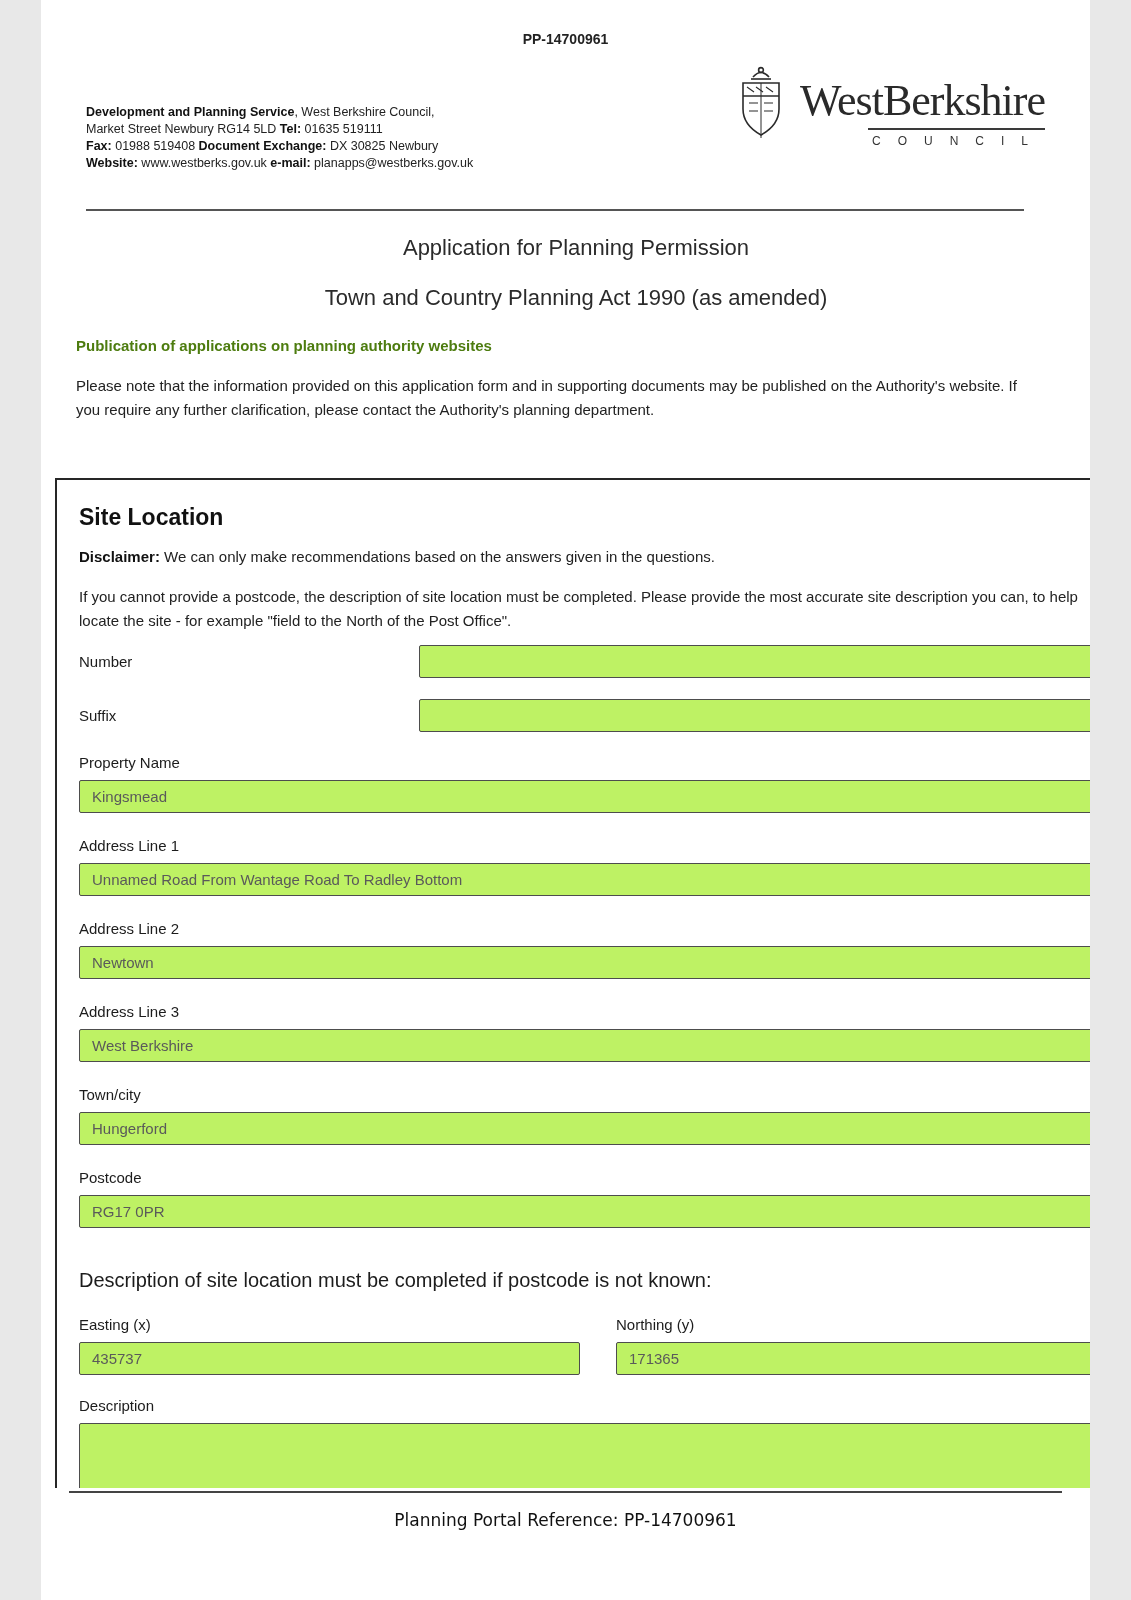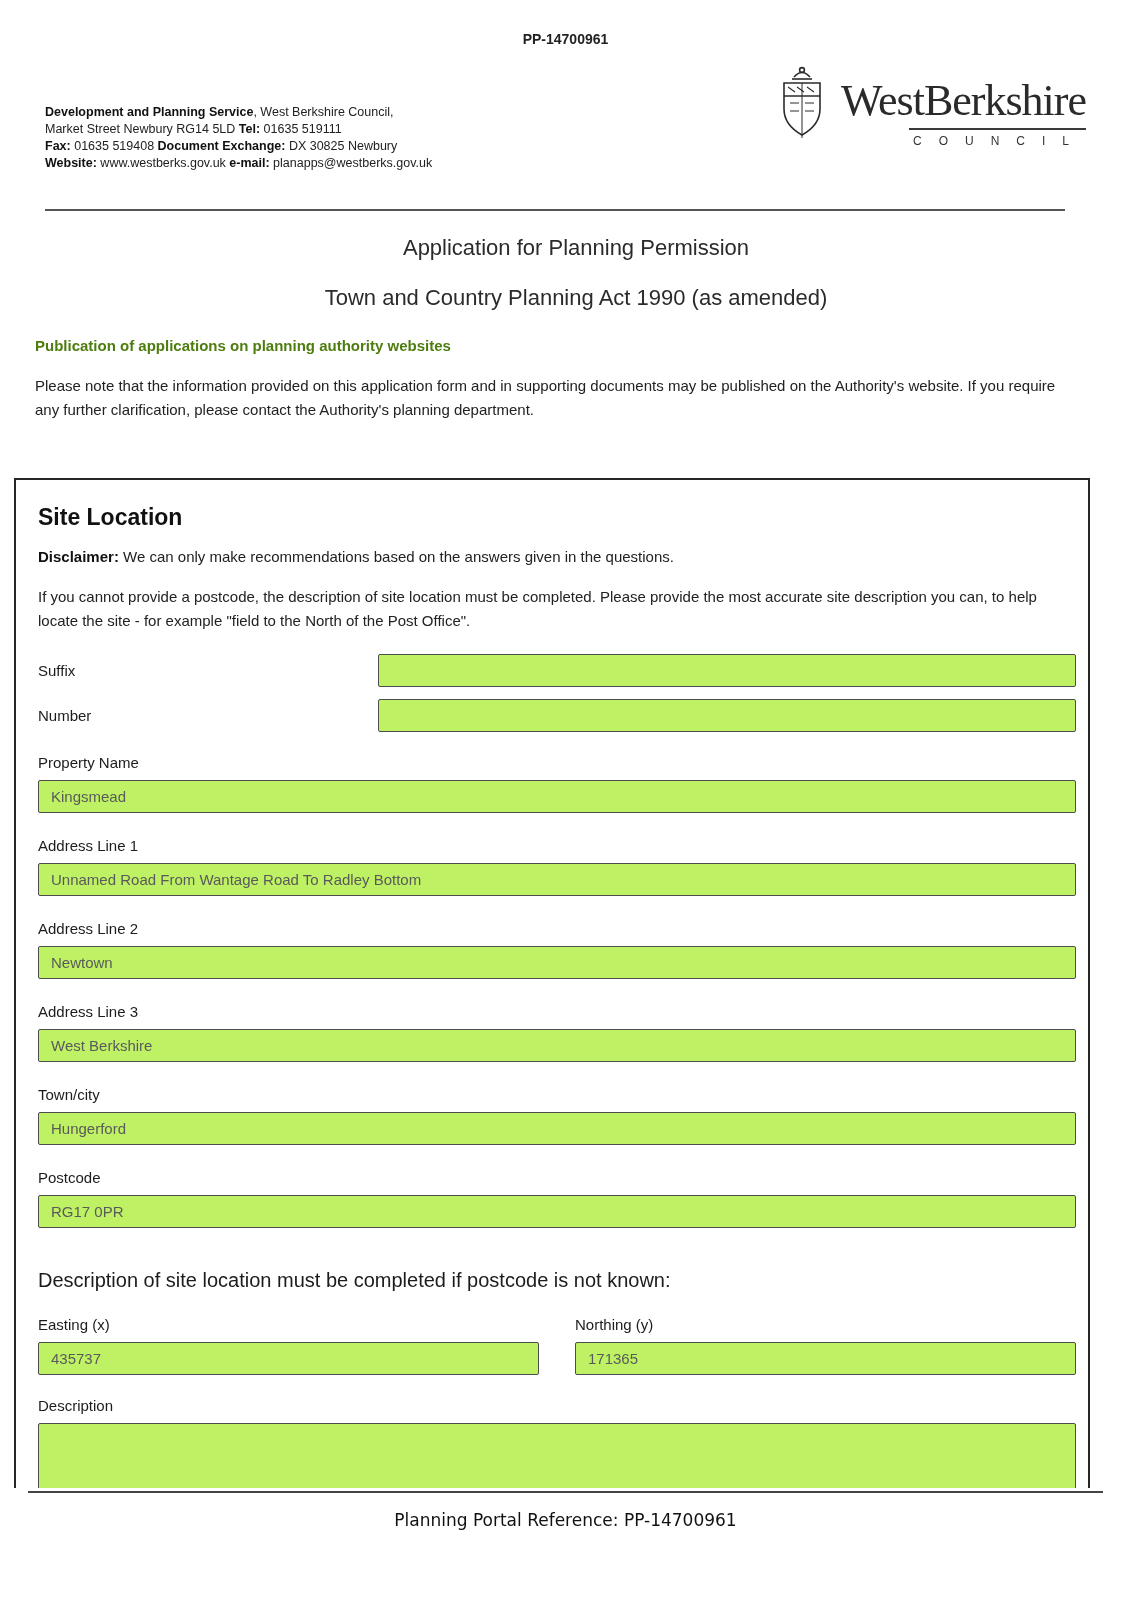--- a/index.html
+++ b/index.html
@@ -1,18 +1,18 @@
 <!DOCTYPE html>
 <html><head>
 <meta charset="utf-8">
 <style>
   * { margin: 0; padding: 0; box-sizing: border-box; }
   html, body { background: #e8e8e8; }
   .page {
-    width: 1131px; height: 1600px; background: #ffffff; margin: 0 auto;
+    width: 1049px; height: 1600px; background: #ffffff; margin: 0 auto;
     font-family: "Liberation Sans", sans-serif; color: #1a1a1a; position: relative;
     overflow: hidden;
   }
   .pp-ref {
     padding-top: 31px; text-align: center;
     font-size: 14px; font-weight: bold; color: #222;
   }
   .header-row {
     display: flex; justify-content: space-between; align-items: flex-start;
     margin: 18px 45px 0 45px;
@@ -80,21 +80,21 @@
 <body>
 
 <div class="page">
 
   <div class="pp-ref">PP-14700961</div>
 
   <div class="header-row">
     <div class="contact-block">
       <div><b>Development and Planning Service</b><span>, West Berkshire Council,</span></div>
       <div><span>Market Street  Newbury RG14 5LD </span><b>Tel:</b><span> 01635 519111</span></div>
-      <div><b>Fax:</b><span> 01635 519408 </span><b>Document Exchange:</b><span> DX 30825 Newbury</span></div>
+      <div><b>Fax:</b><span> 01988 519408 </span><b>Document Exchange:</b><span> DX 30825 Newbury</span></div>
       <div><b>Website:</b><span> www.westberks.gov.uk  </span><b>e-mail:</b><span> planapps@westberks.gov.uk</span></div>
     </div>
 
     <div class="logo">
       <svg class="crest" width="54" height="76" viewBox="0 0 54 76">
         <g fill="none" stroke="#2b2b2b" stroke-width="1.6">
           <circle cx="27" cy="5" r="2.4"></circle>
           <path d="M19 12 q8 -9 16 0"></path>
           <path d="M17 14 h20"></path>
           <path d="M9 18 h36 v26 q0 16 -18 26 q-18 -10 -18 -26 z"></path>
@@ -123,27 +123,27 @@
 
   <div class="section-box">
     <div class="section-title">Site Location</div>
 
     <div class="disclaimer">
       <b>Disclaimer:</b><span> We can only make recommendations based on the answers given in the questions.</span>
     </div>
 
     <div class="intro">If you cannot provide a postcode, the description of site location must be completed. Please provide the most accurate site description you can, to help locate the site - for example "field to the North of the Post Office".</div>
 
-    <div class="inline-row next">
-      <label class="f-label">Suffix</label>
+    <div class="inline-row first">
+      <label class="f-label">Number</label>
       <input type="text" value="" style="">
     </div>
 
-    <div class="inline-row first">
-      <label class="f-label">Number</label>
+    <div class="inline-row next">
+      <label class="f-label">Suffix</label>
       <input type="text" value="" style="">
     </div>
 
     <div class="field-block tight">
       <label class="f-label">Property Name</label>
       <input type="text" value="Kingsmead" style="">
     </div>
 
     <div class="field-block">
       <label class="f-label">Address Line 1</label>

